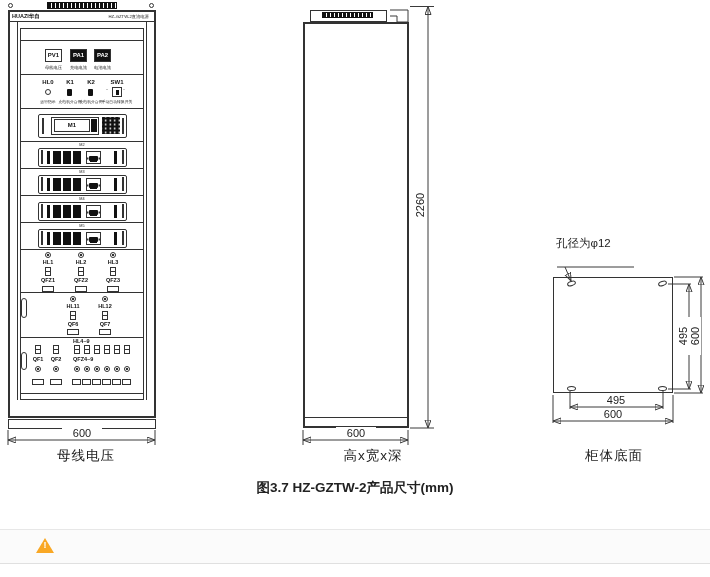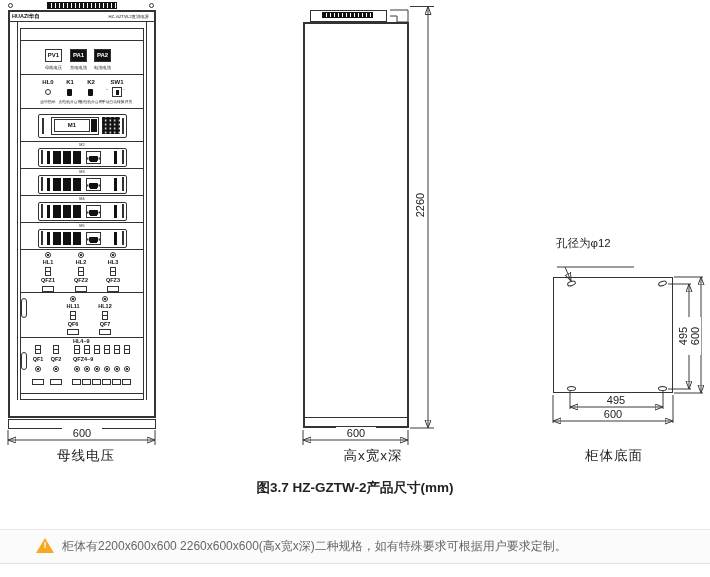--- a/index.html
+++ b/index.html
@@ -299,16 +299,15 @@
     <div class="abs ctr viewlabel" style="left:559px;top:448px;width:110px;height:16px">柜体底面</div>
   </div>
 
   
   <div class="abs ctr caption" style="left:185px;top:479px;width:340px;height:17px">图3.7 HZ-GZTW-2产品尺寸(mm)</div>
 
   
   <div class="warnbar">
     <span class="warntri" style="border-bottom:15px solid #f9a825"></span>
     <span class="warnbang">!</span>
-    <span class="warntext">柜体有2200x600x600 2260x600x600(高x宽x深)二种规格，如有特殊要求可根据用户要求定制。</span>
   </div>
 
 </div>
 
 </body></html>

